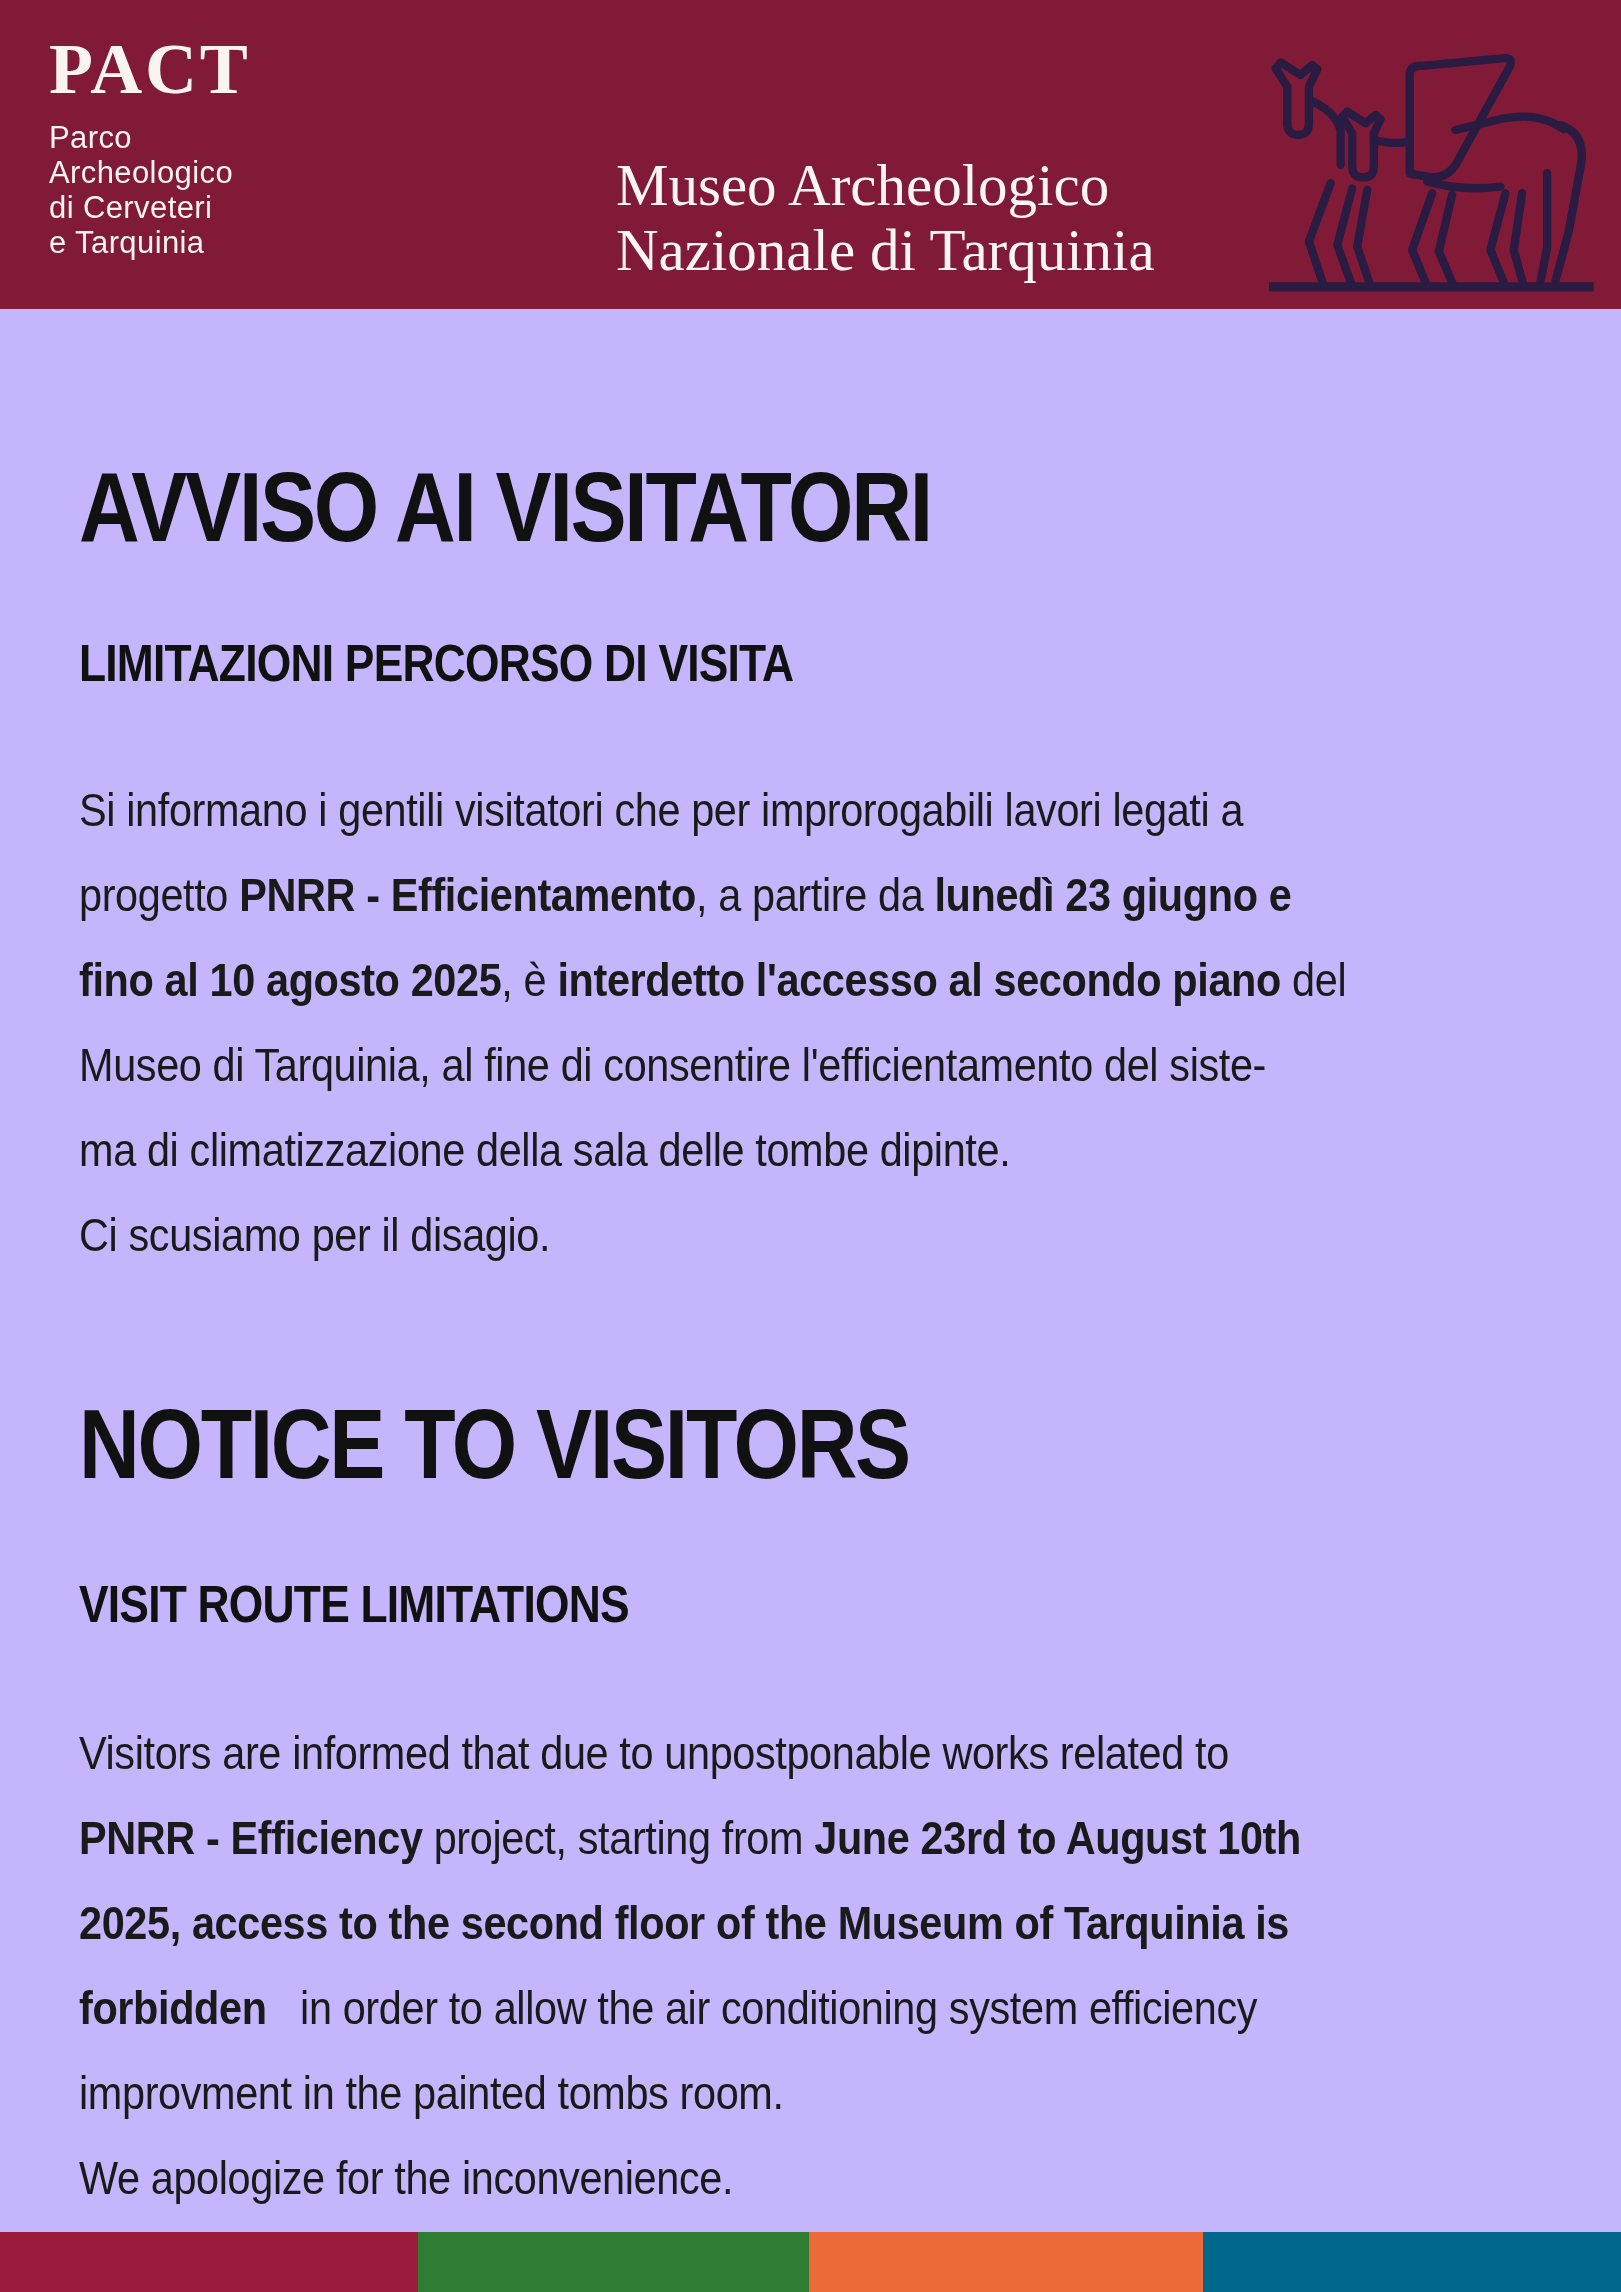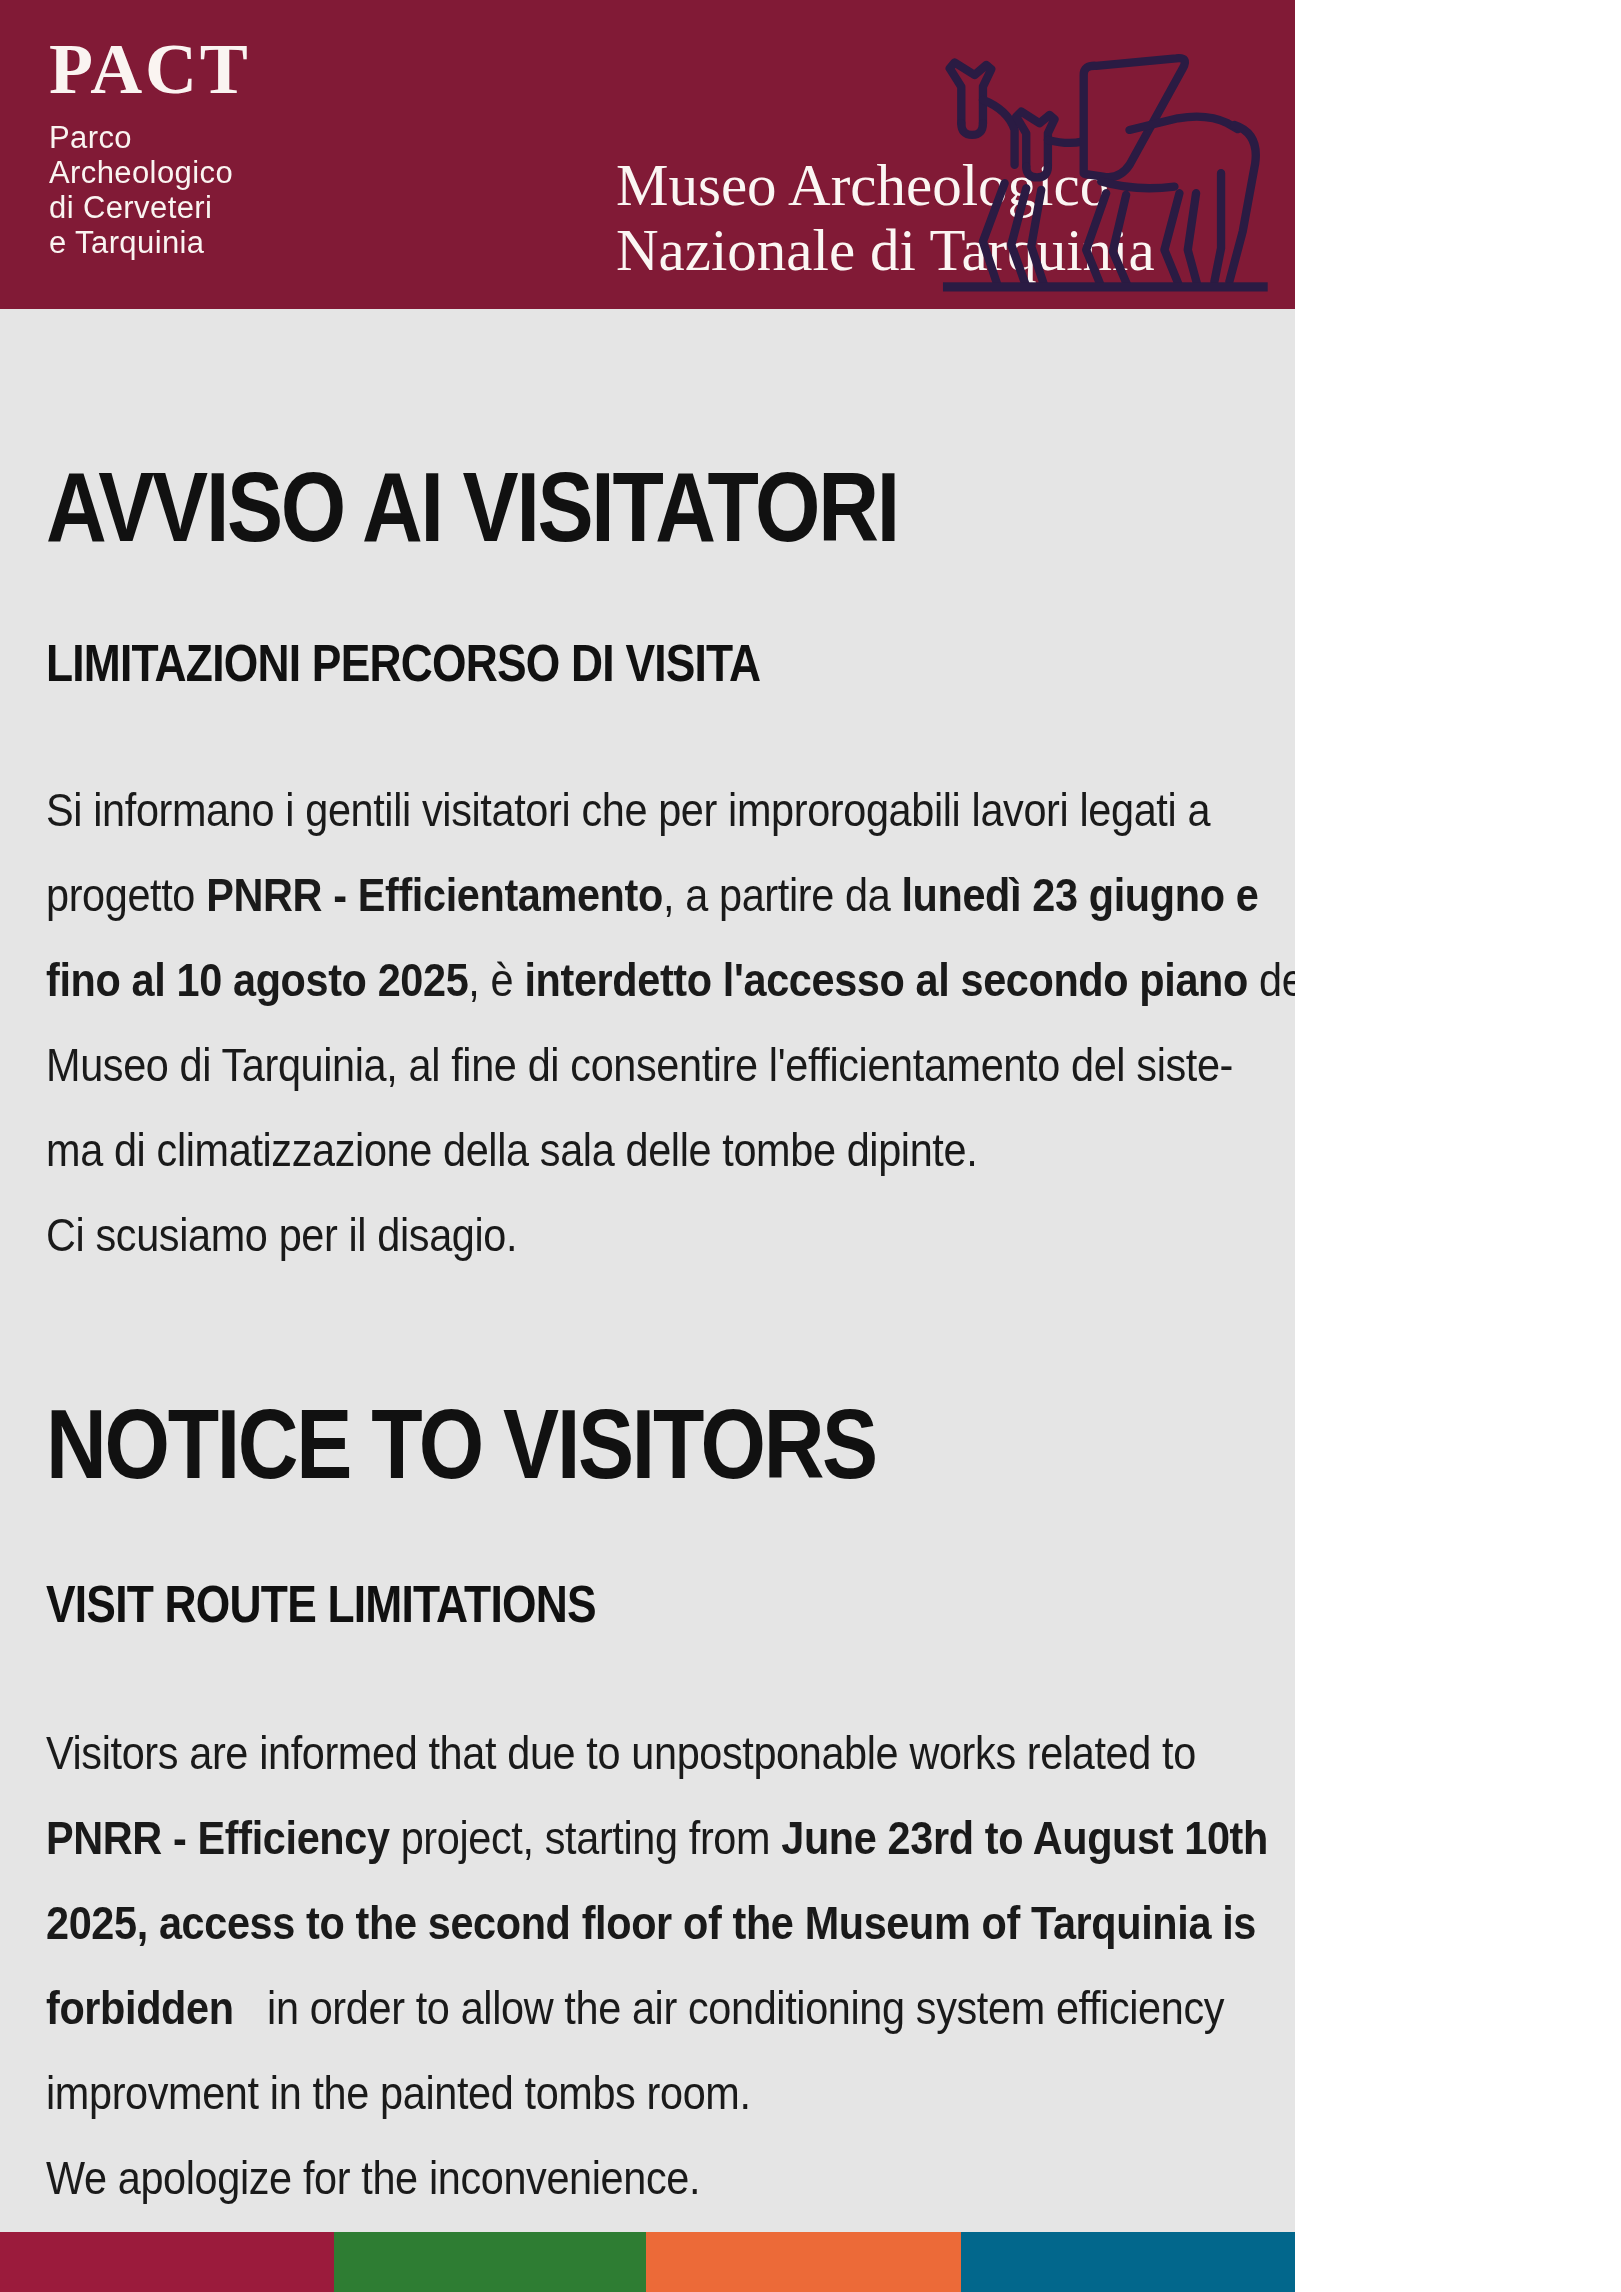--- a/index.html
+++ b/index.html
@@ -1,21 +1,21 @@
 <!DOCTYPE html>
 <html style="font-size:14.3px"><head>
 <meta charset="utf-8">
 <style>
   html,body{margin:0;padding:0;background:#ffffff;}
   .page{
     position:relative;
-    width:1295px;
+    width:1621px;
     height:2293px;
     overflow:hidden;
-    background:#e5e5e5;
+    background:#c4b5fd;
     font-family:"Liberation Sans","DejaVu Sans",sans-serif;
     color:#161616;
   }
 
   
   .header{
     position:relative;
     height:309px;
   }
   .pact{
@@ -52,21 +52,21 @@
   .horses{
     position:absolute;
     right:9px;
     top:34px;
     width:358px;
     height:266px;
   }
   .horses svg{width:100%;height:100%;}
 
   
-  .main{padding-left:46px;}
+  .main{padding-left:79px;}
   .h1{
     margin:148px 0 0 0;
     font-size:99px;
     line-height:99px;
     font-weight:700;
     letter-spacing:-2.7px;
     transform:scaleX(0.85);
     transform-origin:0 50%;
     white-space:nowrap;
     color:#111111;

